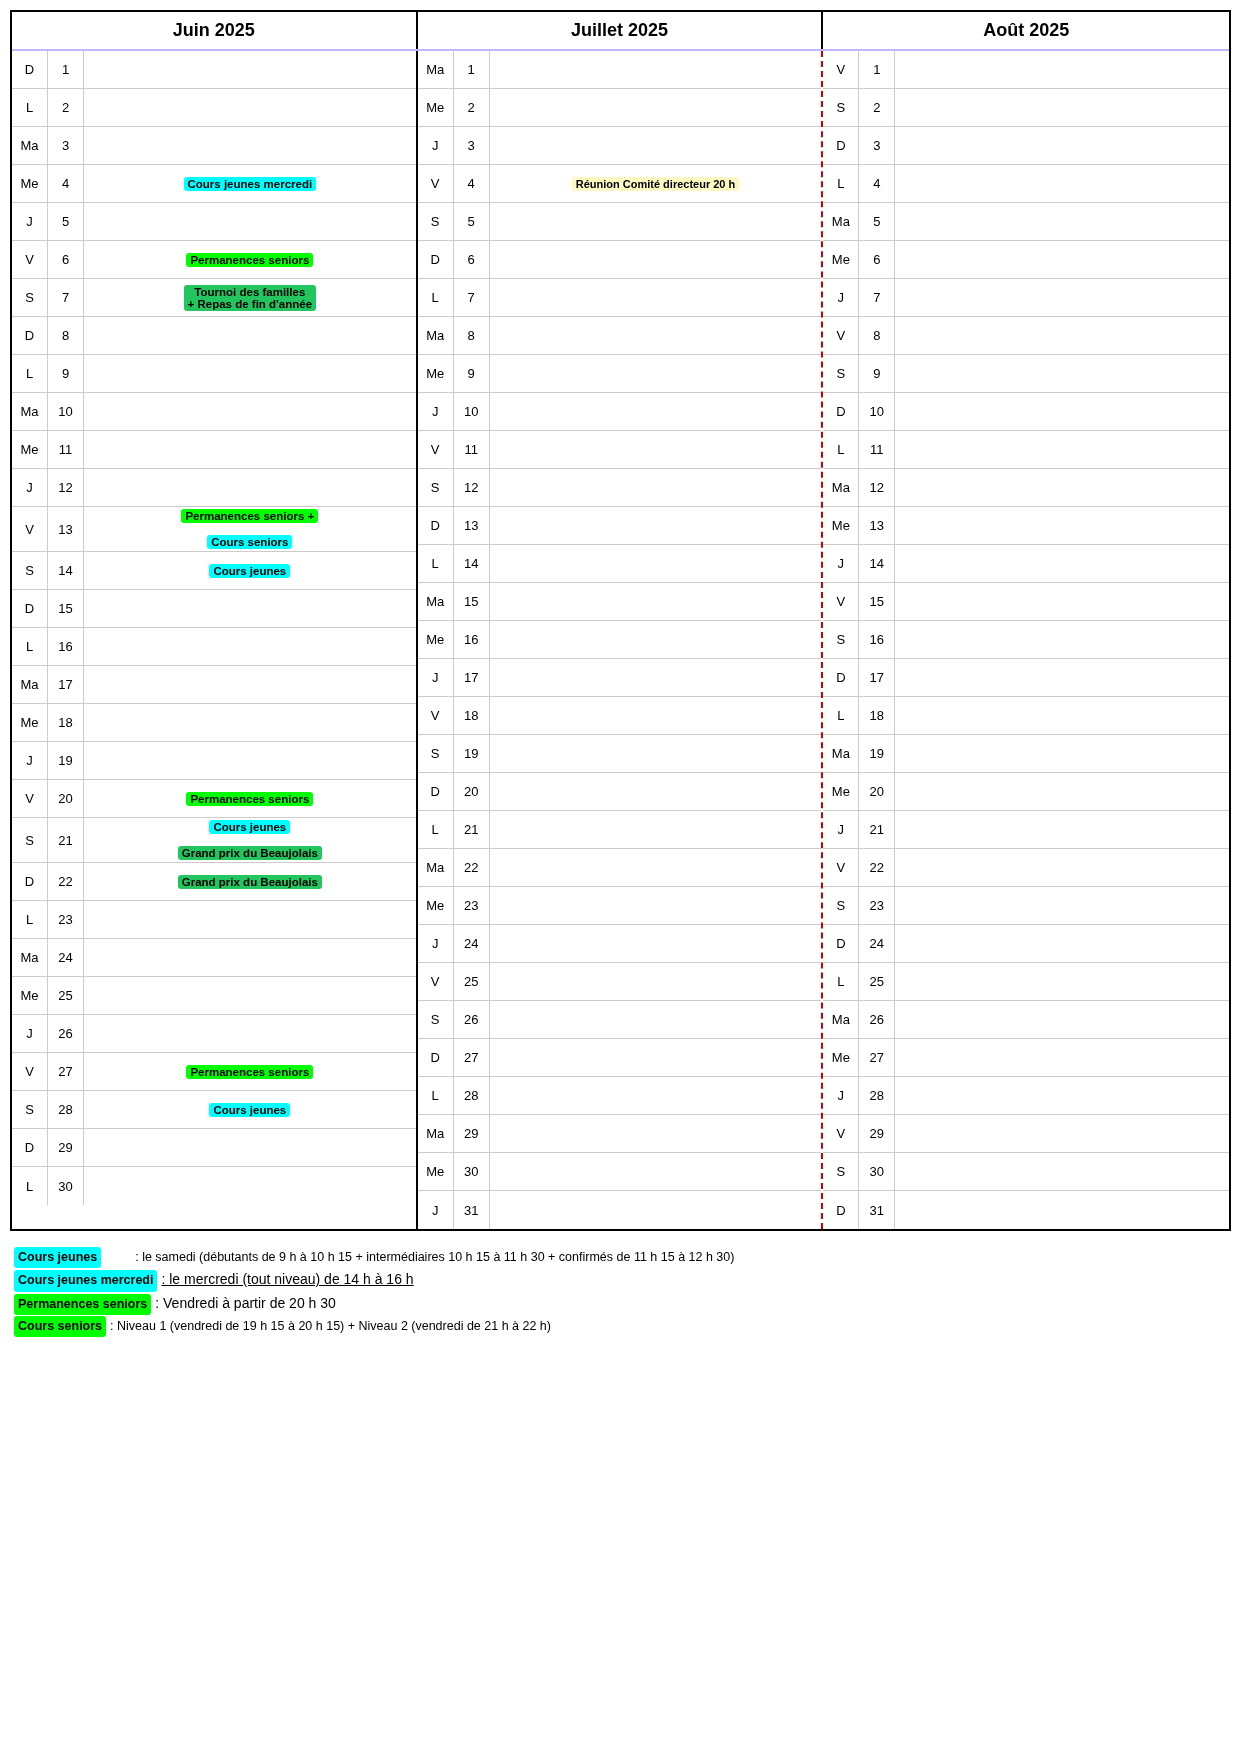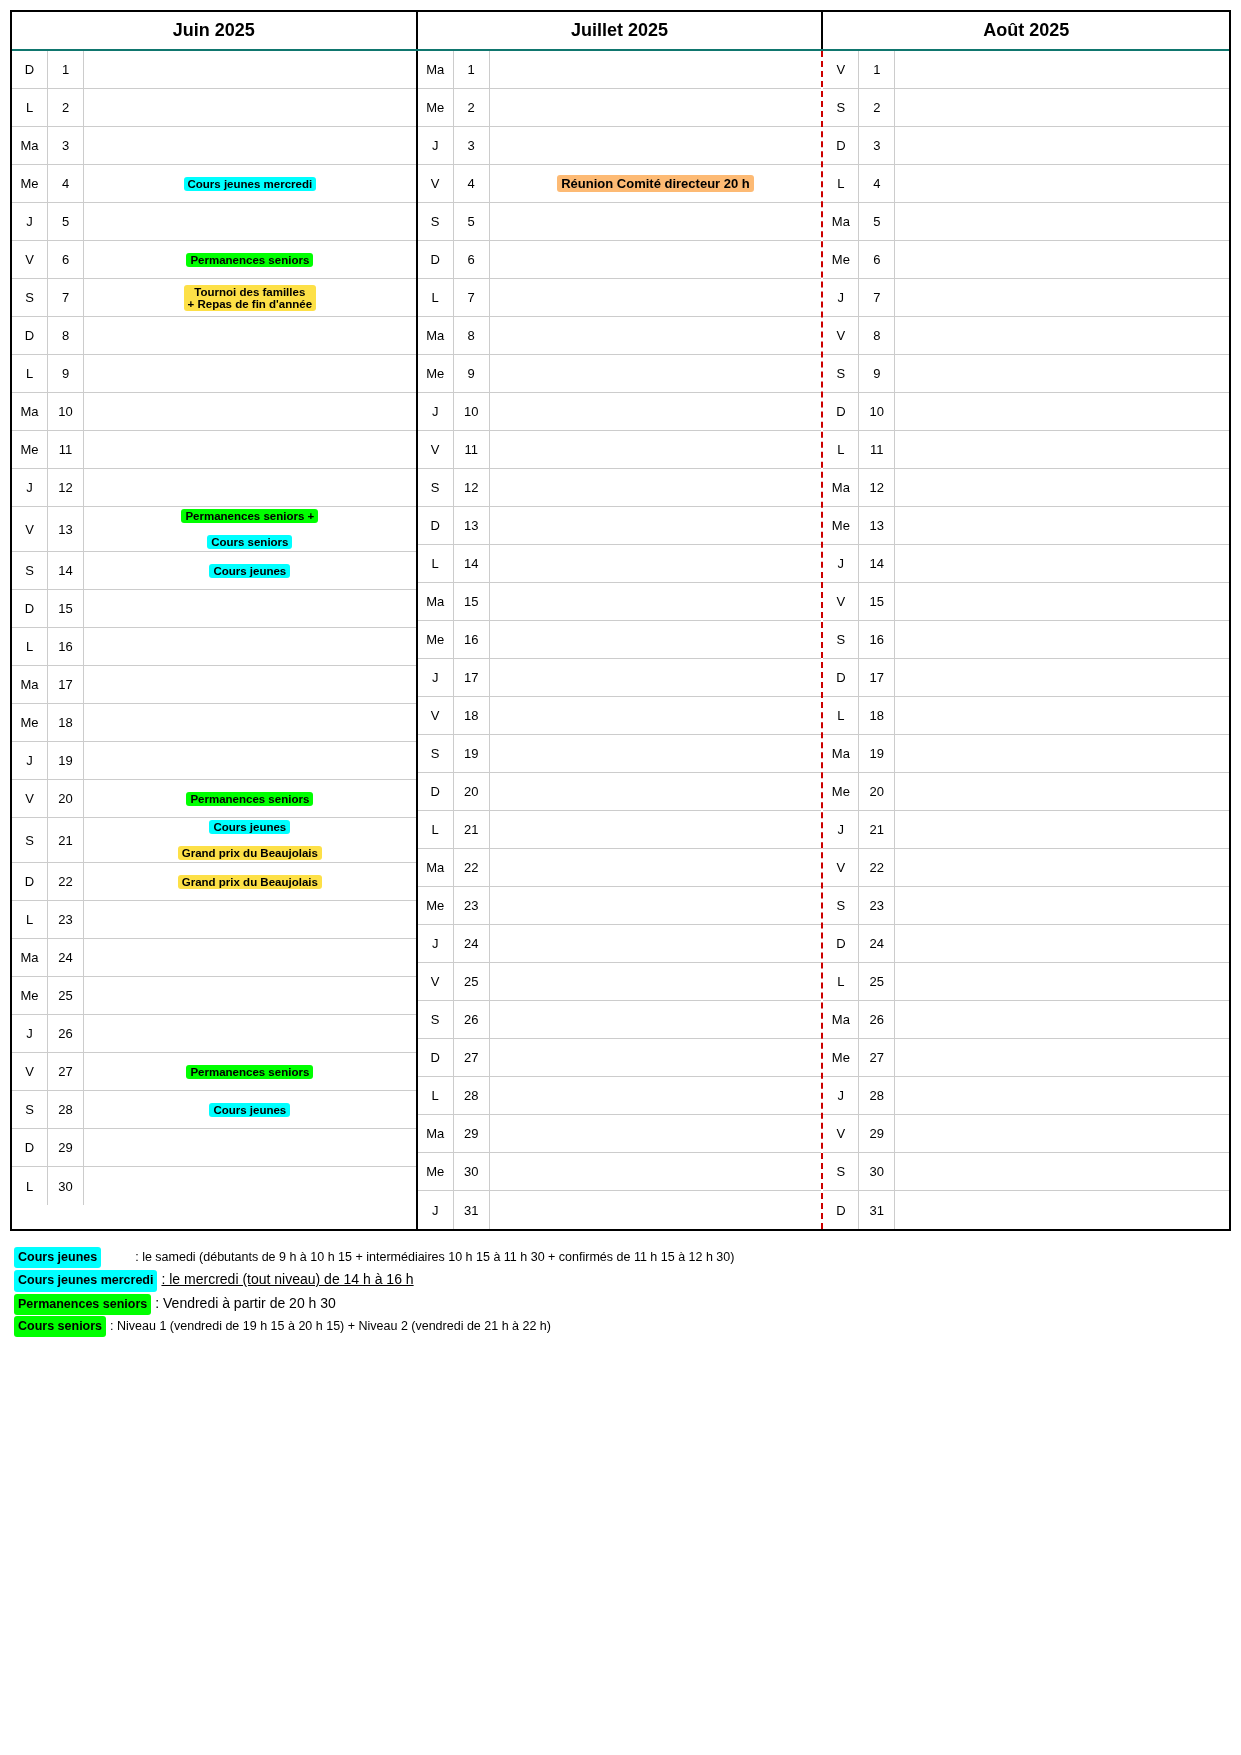--- a/index.html
+++ b/index.html
@@ -11,21 +11,21 @@
       padding: 10px;
       font-size: 13px;
     }
     .calendar-container {
       border: 2px solid #000;
       width: 100%;
     }
     .month-headers {
       display: grid;
       grid-template-columns: 1fr 1fr 1fr;
-      border-bottom: 2px solid #0f766e;
+      border-bottom: 2px solid #c4b5fd;
     }
     .month-header {
       text-align: center;
       font-size: 18px;
       font-weight: bold;
       padding: 8px 4px;
       border-right: 2px solid #000;
     }
     .month-header:last-child {
       border-right: none;
@@ -94,32 +94,32 @@
     }
     .event-green {
       background-color: #00FF00;
       border-radius: 3px;
       padding: 1px 4px;
       font-size: 11.5px;
       font-weight: bold;
       color: #000;
     }
     .event-yellow {
-      background-color: #fde047;
+      background-color: #22c55e;
       border-radius: 3px;
       padding: 1px 4px;
       font-size: 11.5px;
       font-weight: bold;
       color: #000;
     }
     .event-orange {
-      background-color: #fdba74;
+      background-color: #fef9c3;
       border-radius: 3px;
       padding: 1px 4px;
-      font-size: 13px;
+      font-size: 11px;
       font-weight: bold;
       color: #000;
     }
     
     .month-col-july {
       border-right: 2px dashed #cc0000 !important;
     }
     .month-col-august .day-row {
       
     }

